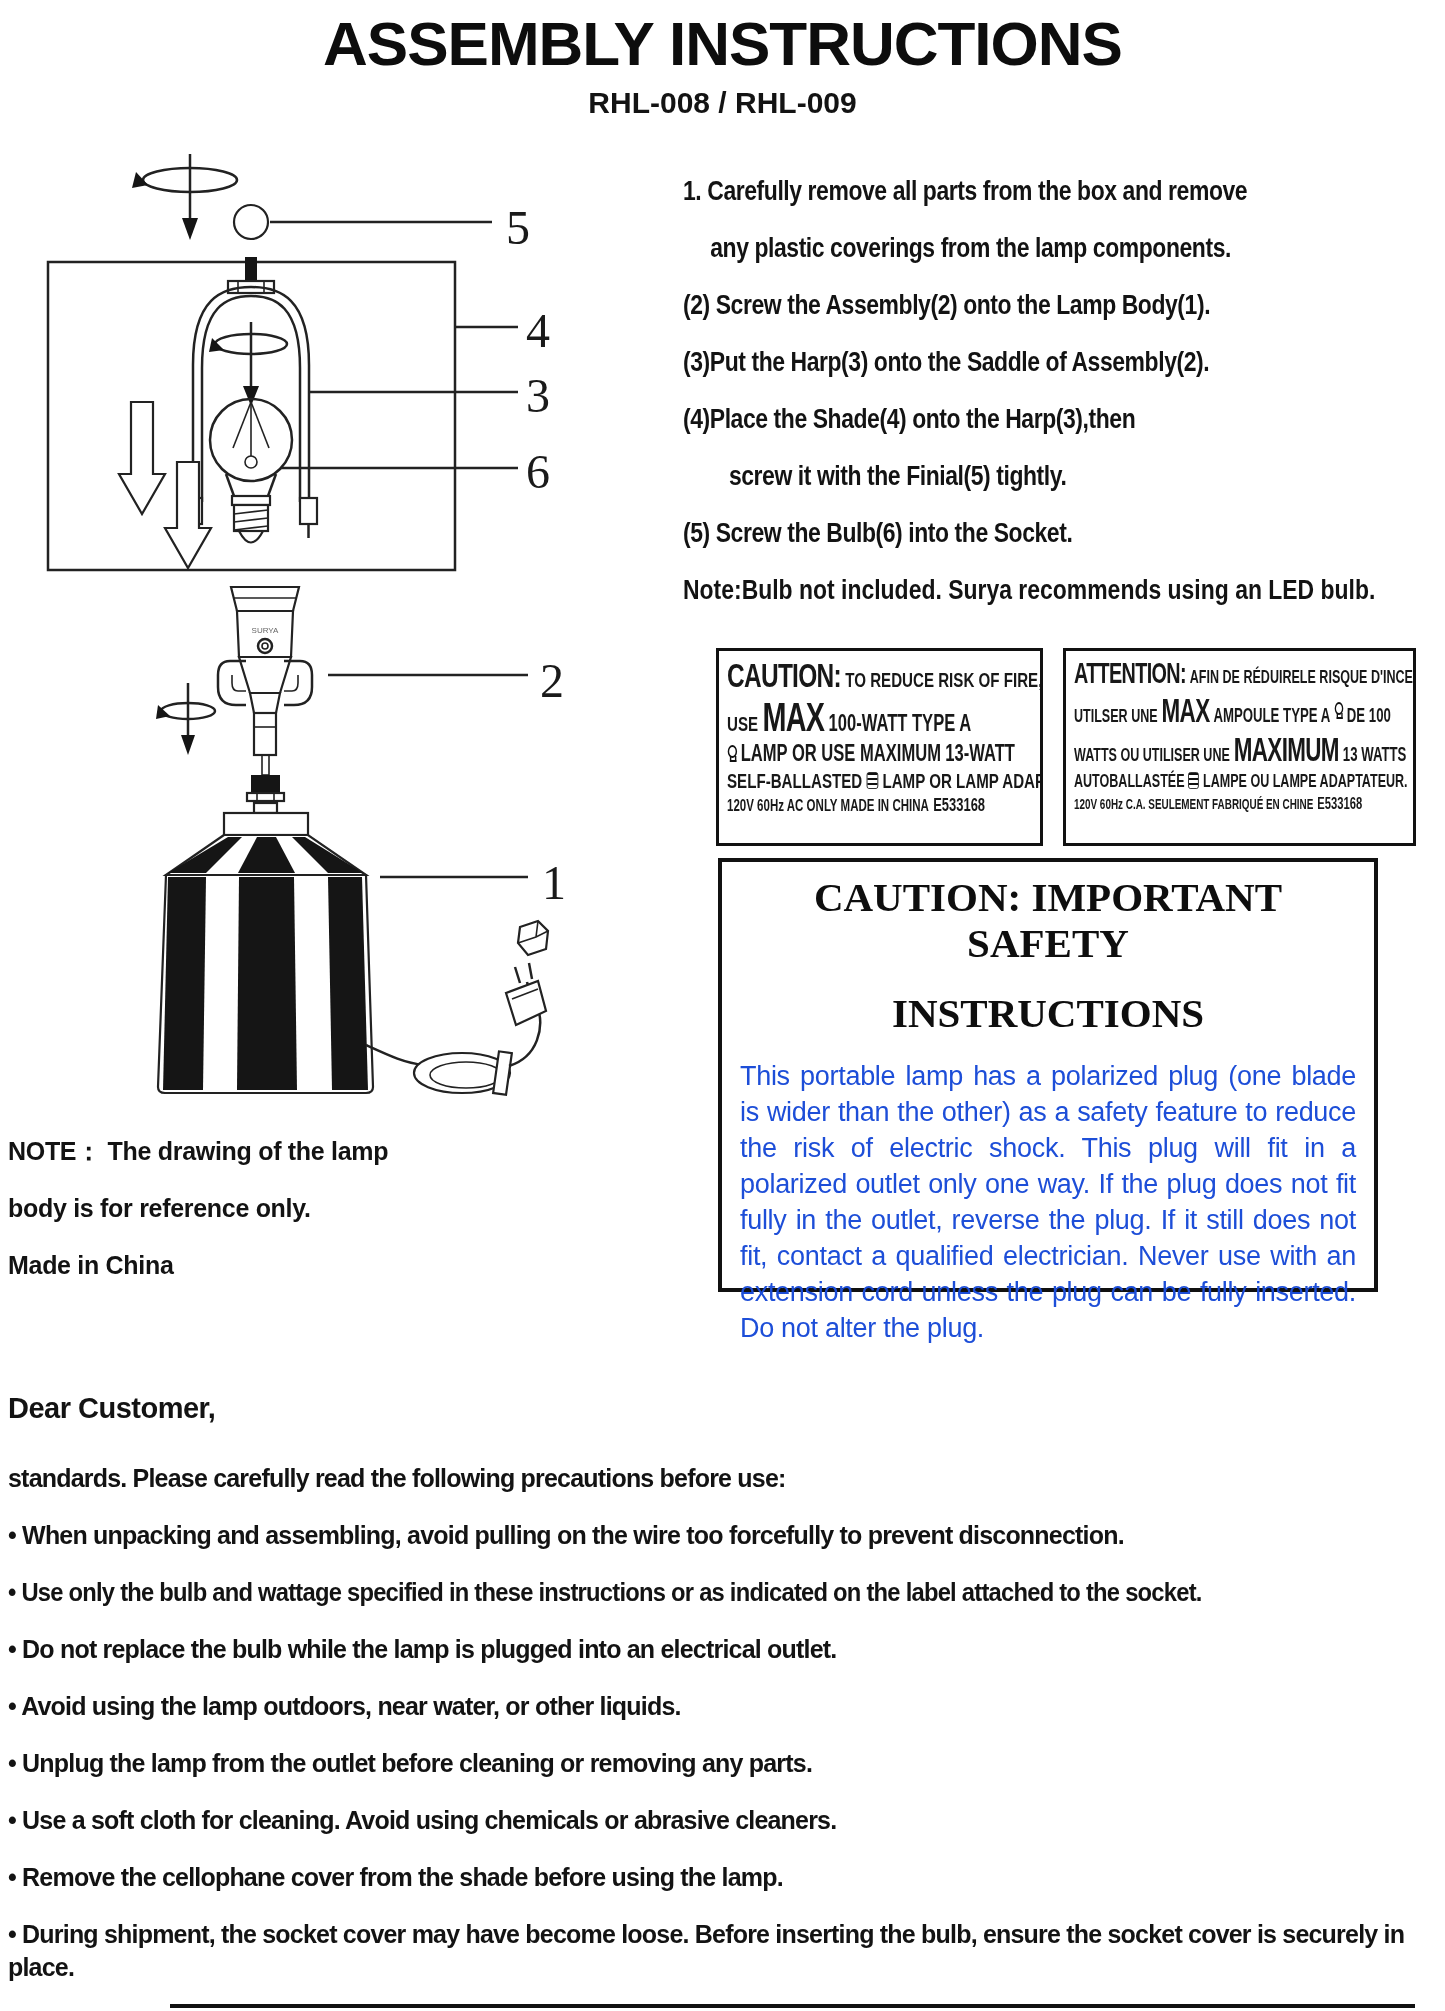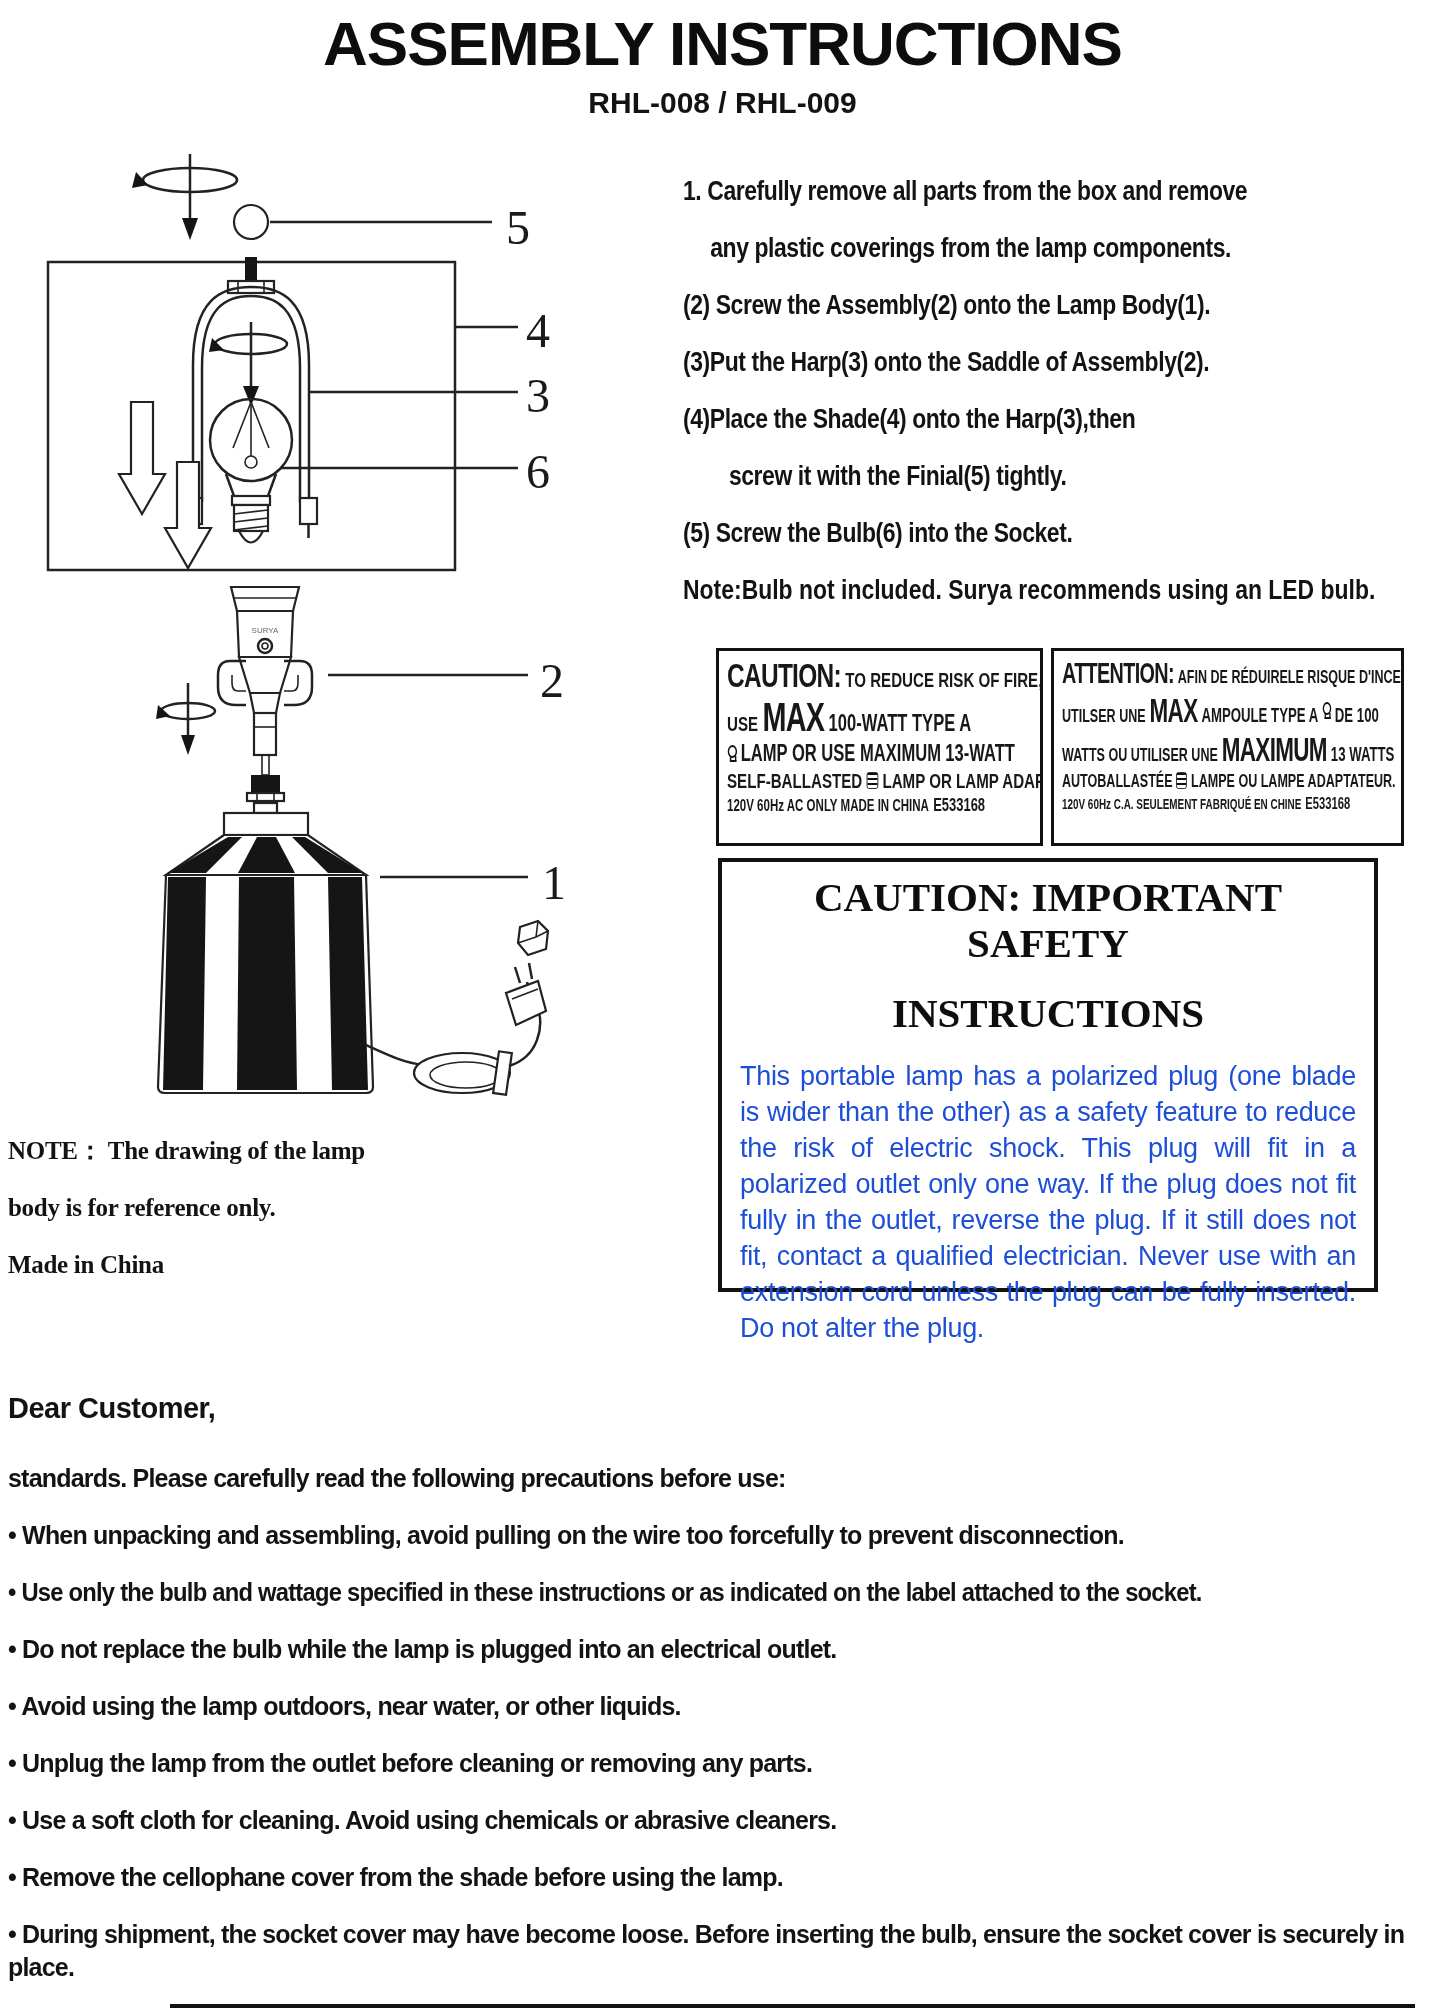--- a/index.html
+++ b/index.html
@@ -30,21 +30,21 @@
     transform:scaleX(0.85);transform-origin:0 0;
     font-weight:bold;font-size:27px;line-height:31px;letter-spacing:-0.5px;
   }
   .step-line{white-space:nowrap;margin-bottom:26px;}
   .step-line.ind1{padding-left:32px;}
   .step-line.ind2{padding-left:54px;}
   .note-line{width:830px;letter-spacing:0;line-height:31px;}
   
   .caution-wrap{
     position:absolute;left:716px;top:648px;width:684px;height:198px;
-    display:flex;gap:8px;
+    display:flex;gap:20px;
   }
   .c-cell{
     border:3px solid #111;background:#fff;box-sizing:border-box;overflow:hidden;
     padding:7px 8px;flex:none;
   }
   .c-cell.en{width:327px;}
   .c-cell.fr{width:353px;}
   .cond{transform:scaleX(0.72);transform-origin:0 0;width:139%;}
   .cond.frc{transform:scaleX(0.66);width:152%;}
   .c-row{display:flex;align-items:baseline;gap:6px;white-space:nowrap;
@@ -79,21 +79,21 @@
     font-family:"Liberation Serif",serif;font-weight:bold;font-size:41px;
     text-align:center;line-height:46px;margin-top:2px;color:#0e0e0e;
   }
   .safety-title.second{margin-top:24px;}
   .safety-body{
     margin-top:22px;font-size:27px;line-height:36px;text-align:justify;
     letter-spacing:-0.3px;color:#1d4ed8;
   }
   
   .note-block{position:absolute;left:8px;top:1136px;width:430px;
-    font-weight:bold;font-size:25px;line-height:30px;letter-spacing:-0.3px;font-family:Liberation Serif, serif;}
+    font-weight:bold;font-size:25px;line-height:30px;letter-spacing:-0.3px;}
   .note-block div{margin-bottom:27px;white-space:nowrap;}
   
   .customer{position:absolute;left:8px;top:1392px;width:1430px;
     font-weight:bold;font-size:25px;line-height:33px;letter-spacing:-0.8px;}
   .customer .greet{font-size:29px;margin-bottom:37px;letter-spacing:-0.5px;}
   .customer .cline{white-space:nowrap;margin-bottom:24px;}
   .customer .squeeze{transform:scaleX(0.95);transform-origin:0 0;}
   .customer .wrapline{white-space:normal;width:1425px;margin-bottom:0;}
   .bottom-rule{position:absolute;left:170px;top:2004px;width:1245px;height:4px;background:#111;}
 </style>

